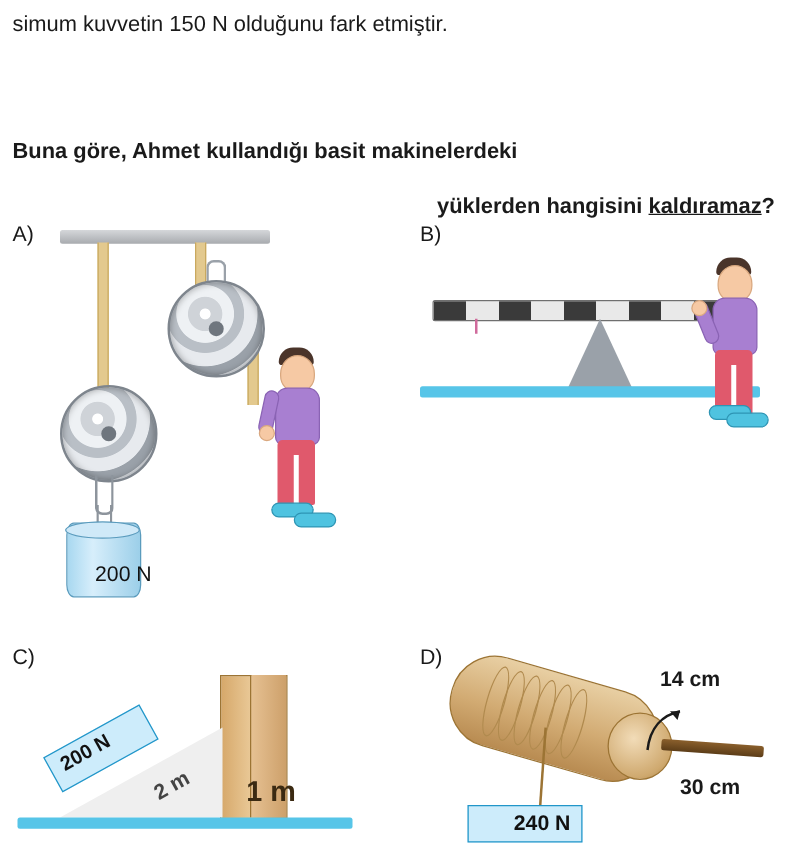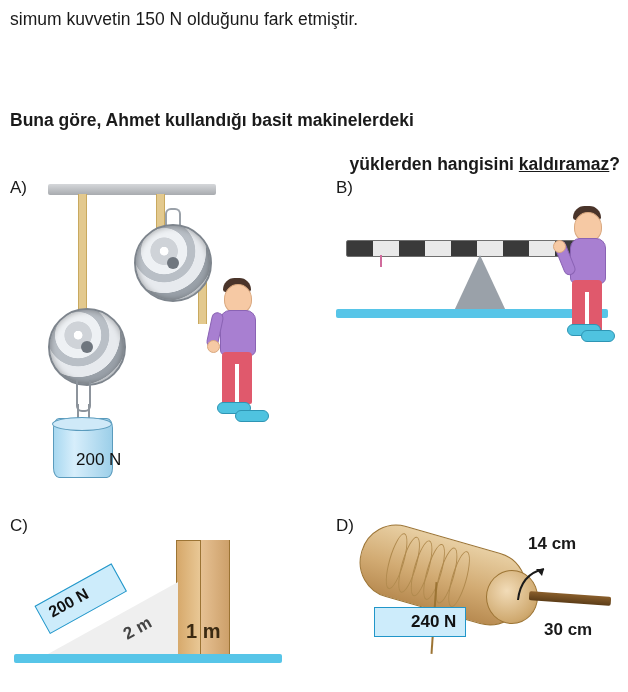--- a/index.html
+++ b/index.html
@@ -249,22 +249,22 @@
   .c-box span {
     position: absolute; left: 9px; top: 4px;
     font-size: 16px; font-weight: bold; color: #111;
   }
   .c-label-2m {
     position: absolute; left: 106px; top: 107px;
     font-size: 17px; font-weight: bold; color: #444;
     transform: rotate(-29deg); transform-origin: 0 0;
   }
   .c-label-1m {
-    position: absolute; left: 172px; top: 100px;
-    font-size: 20px; font-weight: bold; color: #3b2a12;
+    position: absolute; left: 183px; top: 100px;
+    font-size: 23px; font-weight: bold; color: #3b2a12;
   }
 
   
   #fig-d { left: 336px; top: 520px; width: 290px; height: 170px; }
   .d-drum {
     position: absolute; left: 22px; top: 18px; width: 168px; height: 72px;
     background: linear-gradient(180deg,#e8cfa3,#d2ab73 55%,#b88b51);
     border: 1.6px solid #9c7434;
     border-radius: 36px / 36px;
     transform: rotate(16deg);
@@ -394,15 +394,15 @@
     <div class="d-drum-cap"></div>
     <div class="d-axle"></div>
     <div class="d-rope"></div>
     <svg class="d-arrow" viewBox="0 0 34 36">
       <path d="M4 34 C 6 16, 16 6, 30 3" stroke="#1a1a1a" stroke-width="2" fill="none"></path>
       <polygon points="30,3 22,3 28,10" fill="#1a1a1a"></polygon>
     </svg>
     <div class="d-label-10">14 cm</div>
     <div class="d-label-30">30 cm</div>
   </div>
-  <div class="chip" style="left:374px; top:607px;padding-left:36px;">240 N</div>
+  <div class="chip" style="left:374px; top:644px;padding-left:36px;">240 N</div>
 
 </div>
 
 </body></html>

